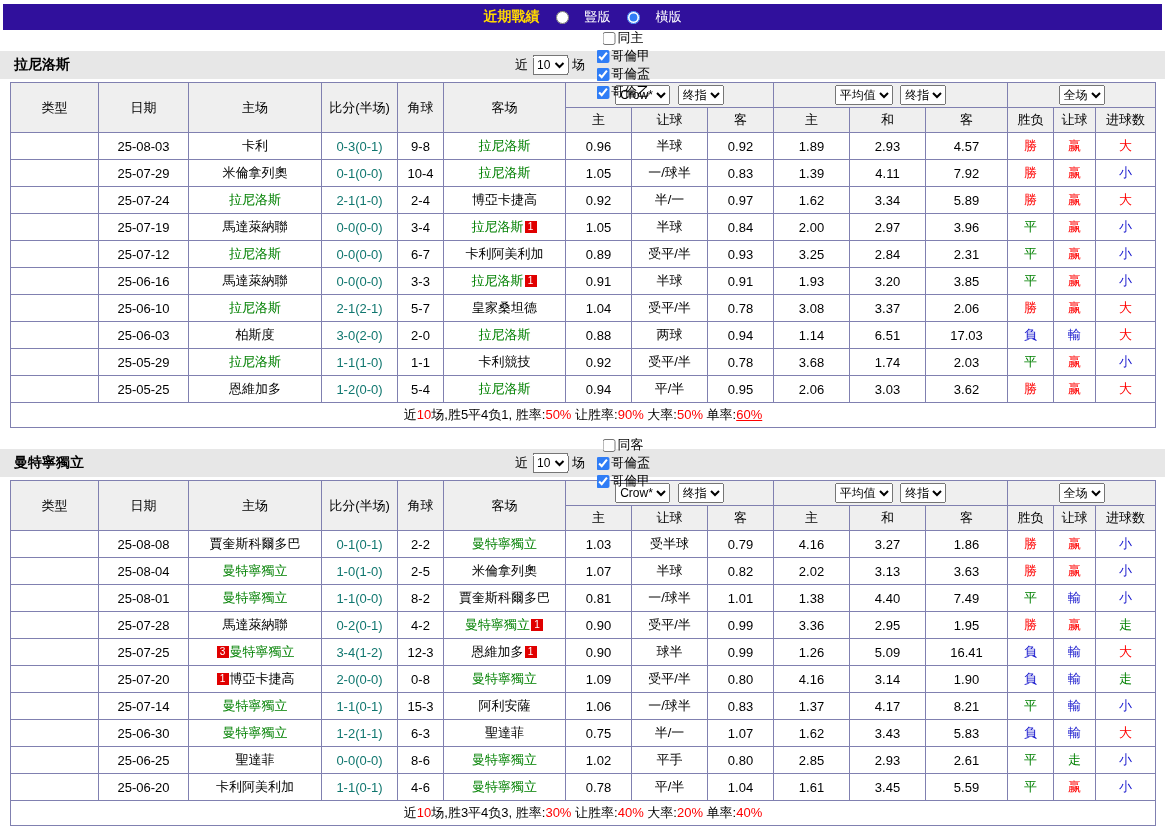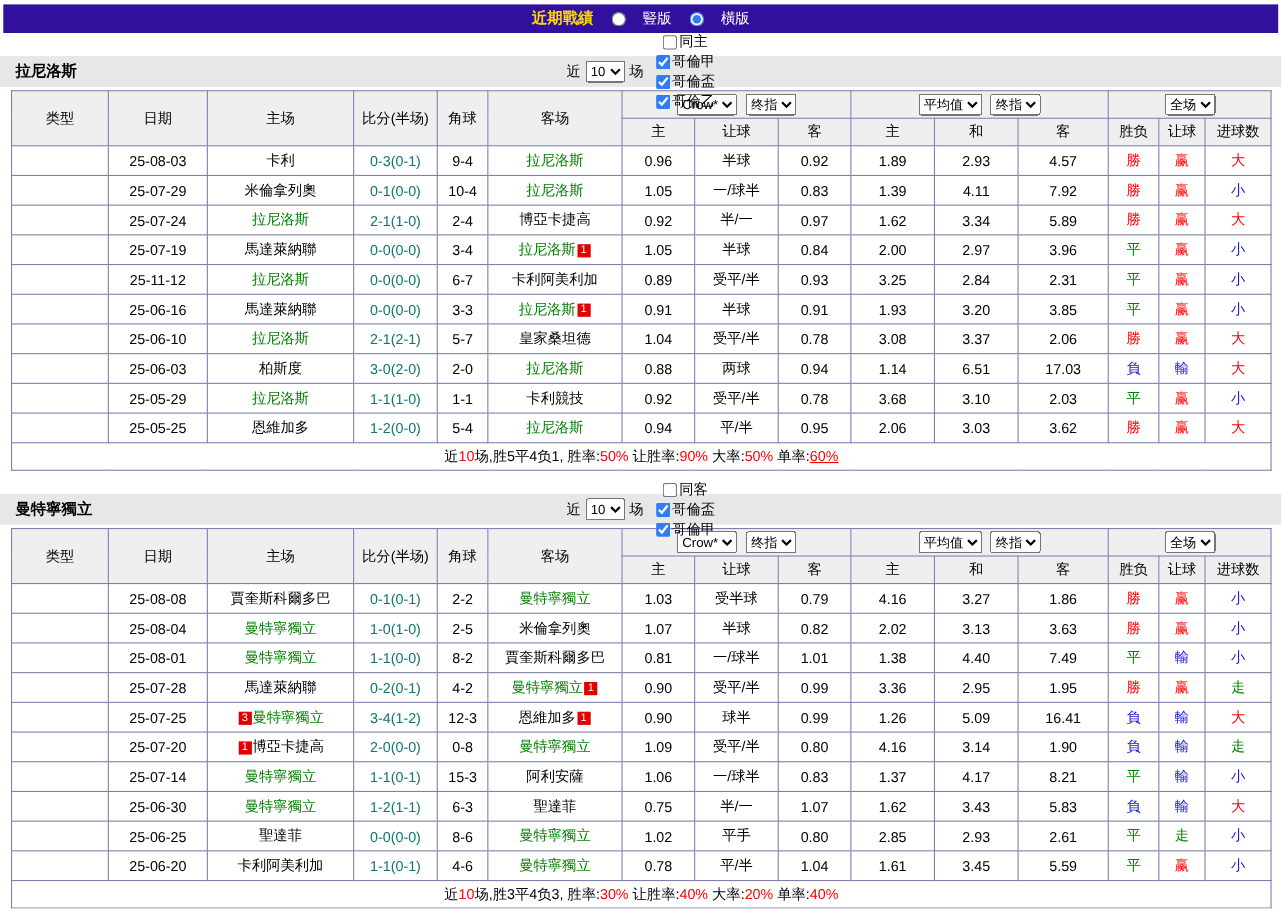--- a/index.html
+++ b/index.html
@@ -126,21 +126,21 @@
         <th>让球</th>
         <th>进球数</th>
       </tr>
     </thead>
     <tbody class="rows">
         <tr>
     <td class="c-league lg-jia">哥倫甲</td>
     <td class="c-date">25-08-03</td>
     <td class="c-home"><span>卡利</span></td>
     <td class="c-score">0-3(0-1)</td>
-    <td class="c-corner">9-4</td>
+    <td class="c-corner">9-8</td>
     <td class="c-away"><span class="team-green">拉尼洛斯</span></td>
     <td class="c-odd">0.96</td>
     <td class="c-odd">半球</td>
     <td class="c-odd">0.92</td>
     <td class="c-odd">1.89</td>
     <td class="c-odd">2.93</td>
     <td class="c-odd">4.57</td>
     <td class="c-res t-r">勝</td>
     <td class="c-res t-r">赢</td>
     <td class="c-res t-r">大</td>
@@ -191,21 +191,21 @@
     <td class="c-odd">0.84</td>
     <td class="c-odd">2.00</td>
     <td class="c-odd">2.97</td>
     <td class="c-odd">3.96</td>
     <td class="c-res t-g">平</td>
     <td class="c-res t-r">赢</td>
     <td class="c-res t-b">小</td>
   </tr>
         <tr>
     <td class="c-league lg-jia">哥倫甲</td>
-    <td class="c-date">25-11-12</td>
+    <td class="c-date">25-07-12</td>
     <td class="c-home"><span class="team-green">拉尼洛斯</span></td>
     <td class="c-score">0-0(0-0)</td>
     <td class="c-corner">6-7</td>
     <td class="c-away"><span>卡利阿美利加</span></td>
     <td class="c-odd">0.89</td>
     <td class="c-odd">受平/半</td>
     <td class="c-odd">0.93</td>
     <td class="c-odd">3.25</td>
     <td class="c-odd">2.84</td>
     <td class="c-odd">2.31</td>
@@ -268,21 +268,21 @@
     <td class="c-league lg-bei">哥倫盃</td>
     <td class="c-date">25-05-29</td>
     <td class="c-home"><span class="team-green">拉尼洛斯</span></td>
     <td class="c-score">1-1(1-0)</td>
     <td class="c-corner">1-1</td>
     <td class="c-away"><span>卡利競技</span></td>
     <td class="c-odd">0.92</td>
     <td class="c-odd">受平/半</td>
     <td class="c-odd">0.78</td>
     <td class="c-odd">3.68</td>
-    <td class="c-odd">3.10</td>
+    <td class="c-odd">1.74</td>
     <td class="c-odd">2.03</td>
     <td class="c-res t-g">平</td>
     <td class="c-res t-r">赢</td>
     <td class="c-res t-b">小</td>
   </tr>
         <tr>
     <td class="c-league lg-jia">哥倫甲</td>
     <td class="c-date">25-05-25</td>
     <td class="c-home"><span>恩維加多</span></td>
     <td class="c-score">1-2(0-0)</td>

